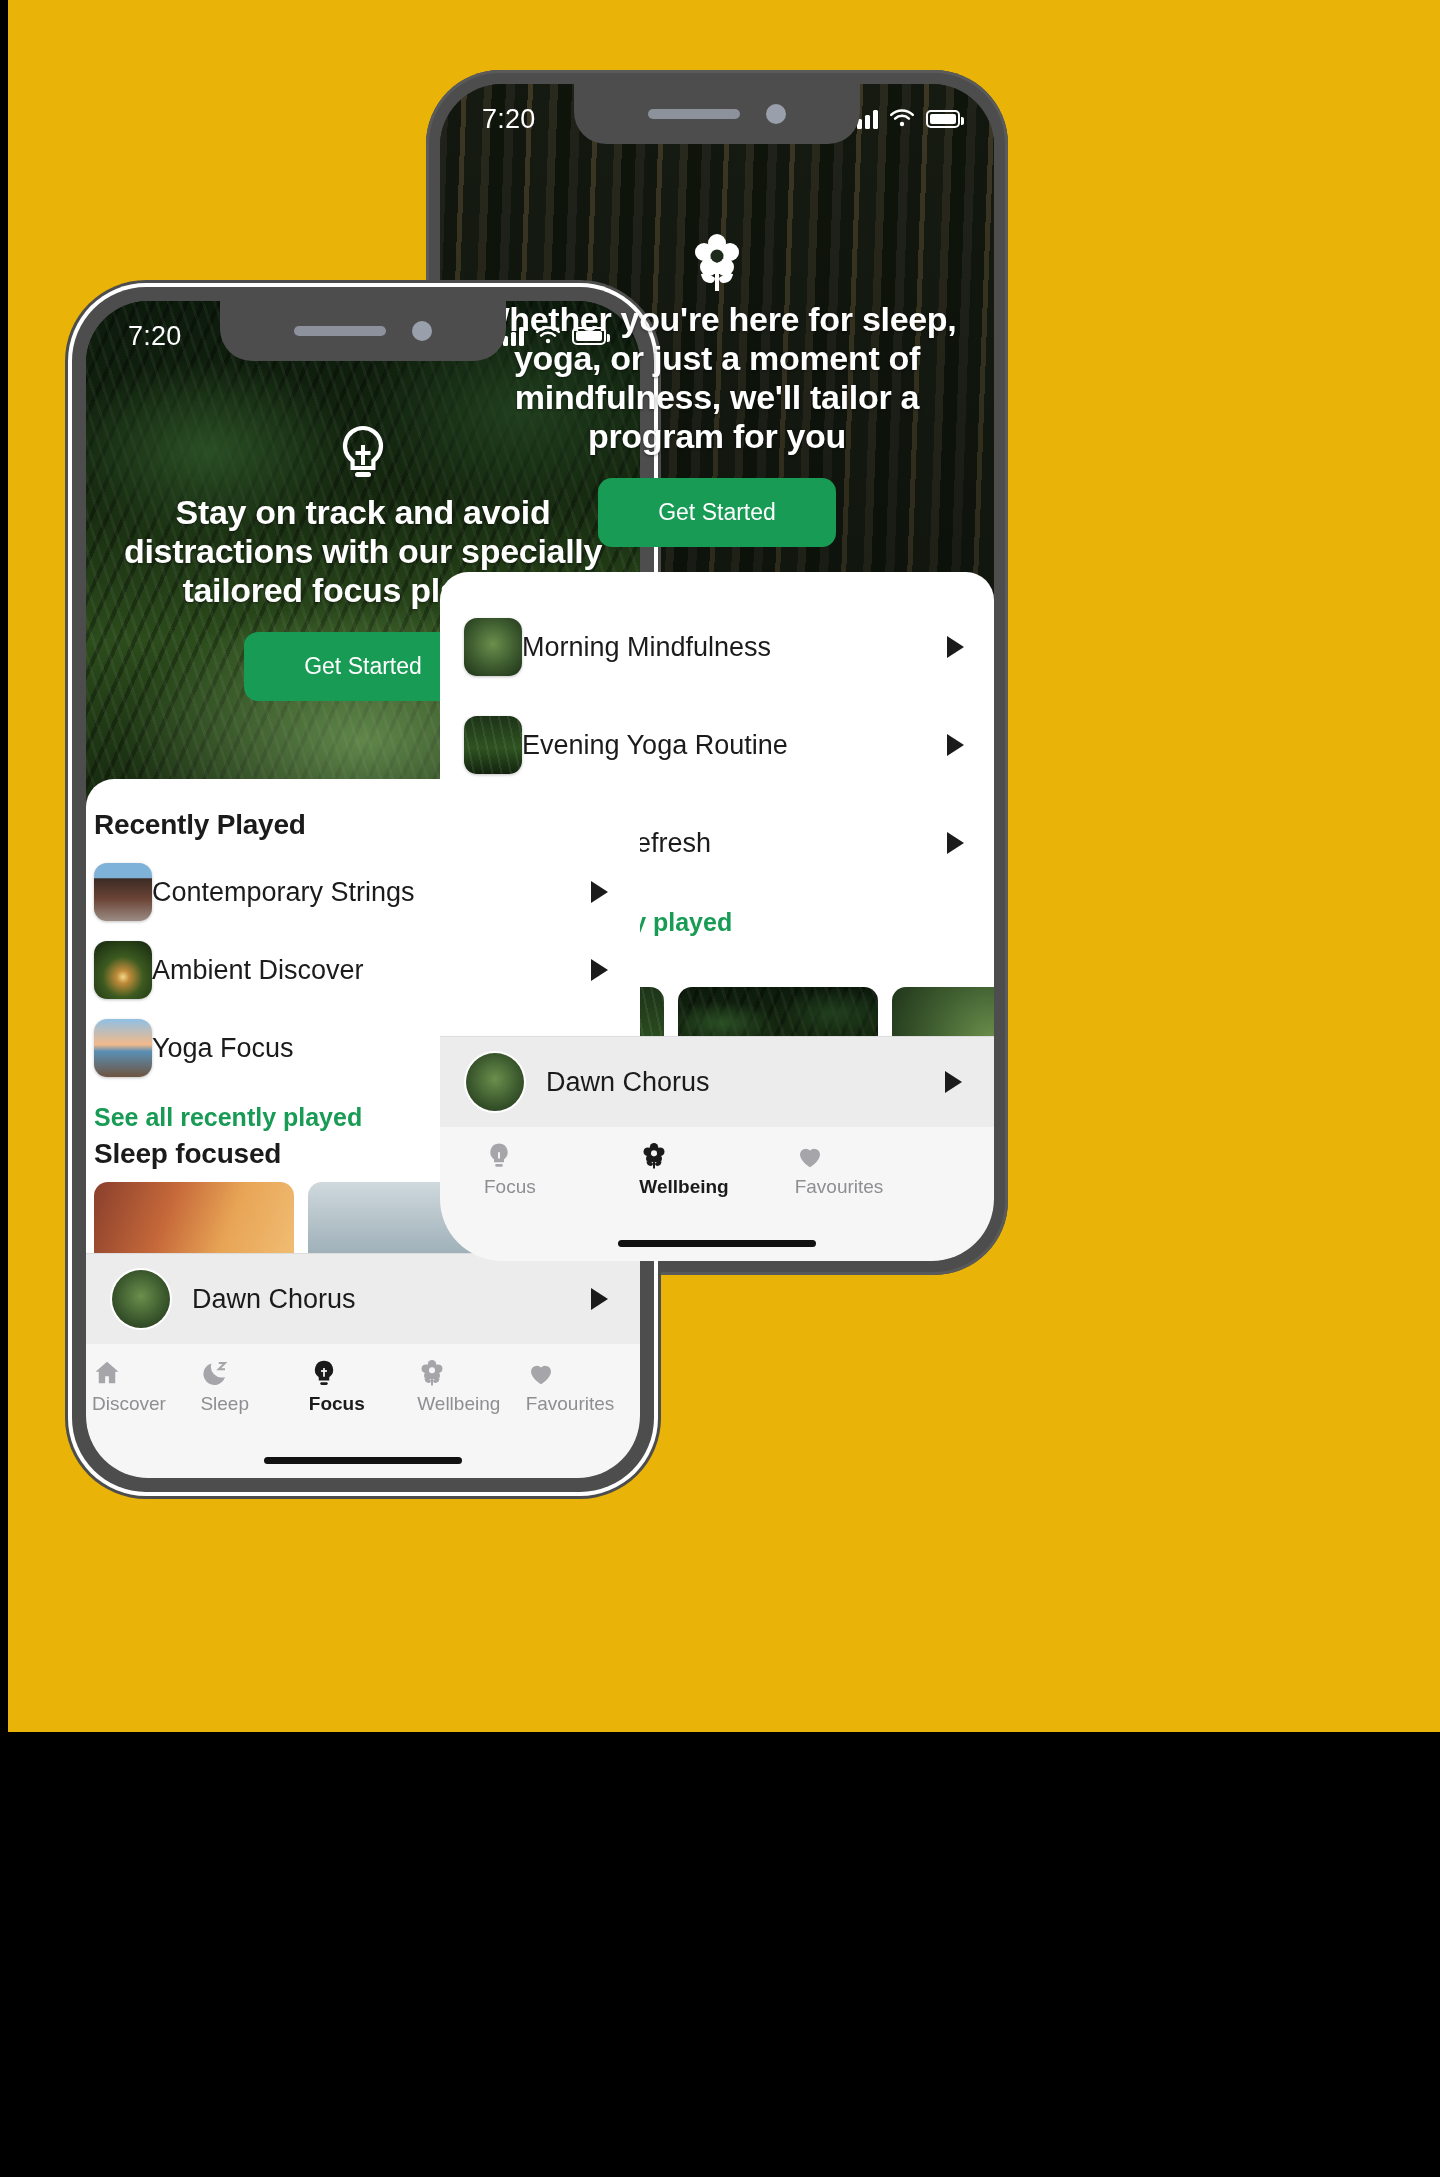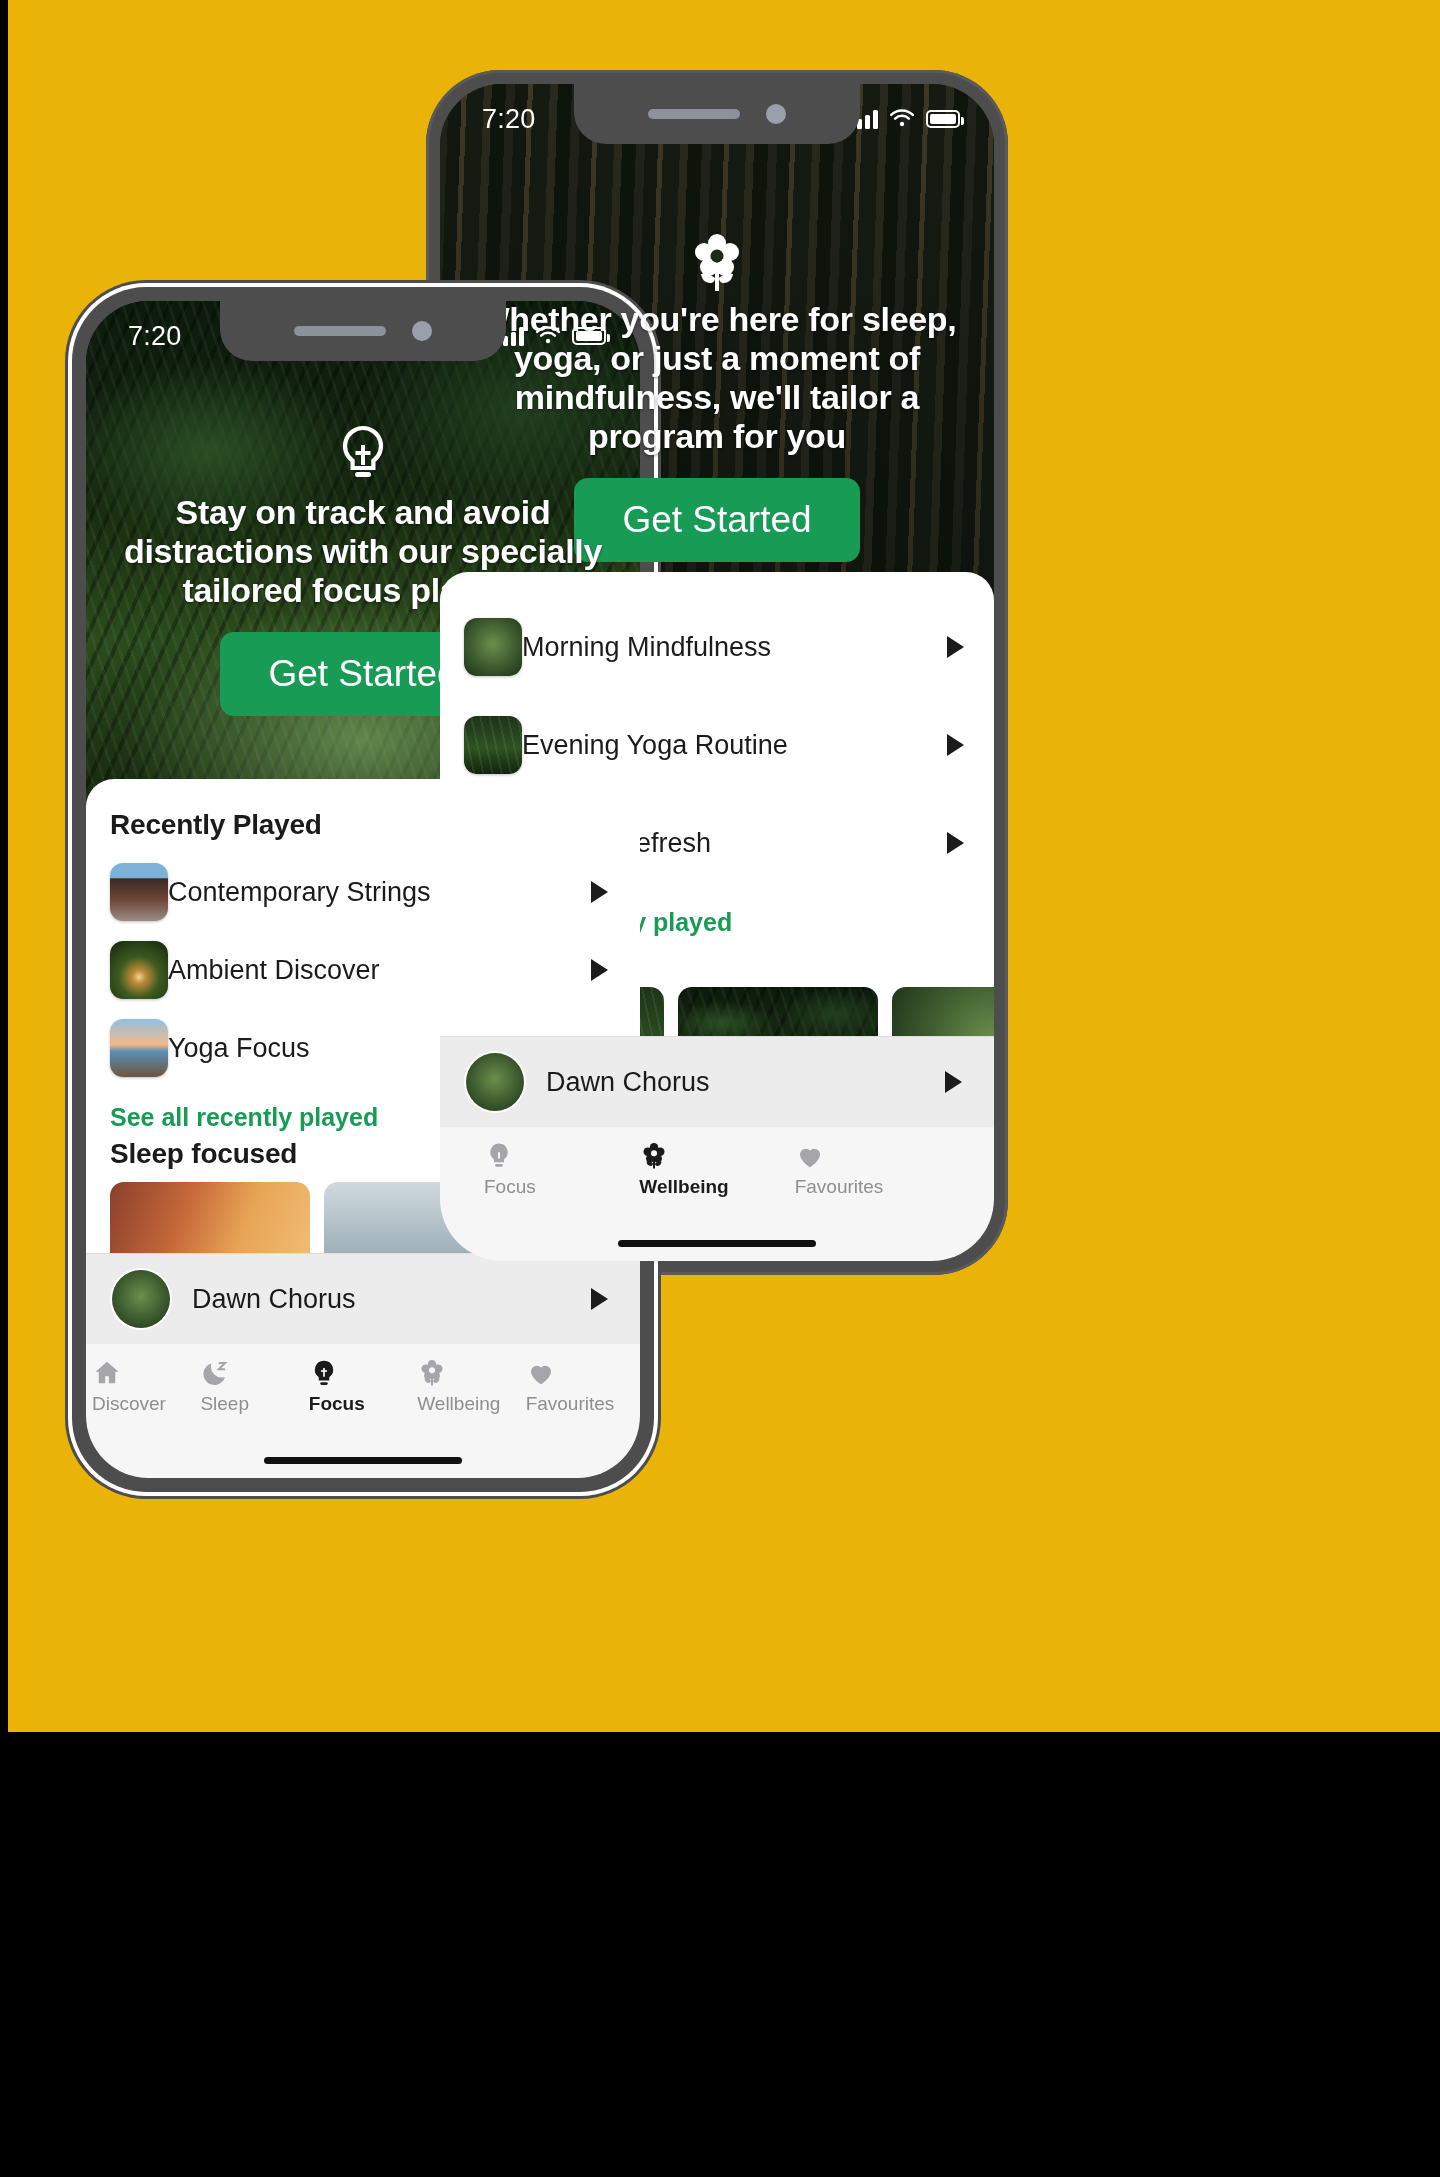--- a/index.html
+++ b/index.html
@@ -70,21 +70,21 @@
   .hero-content { position: relative; z-index: 5; padding: 0 28px; text-align: center; }
   .hero-icon { margin: 0 auto 6px; width: 64px; height: 64px; display:block; }
   .hero-title {
     color: #fff; font-weight: 700; font-size: 34px; line-height: 1.15;
     letter-spacing: -0.3px; text-align: center;
     text-shadow: 0 1px 3px rgba(0,0,0,.45);
   }
   .cta {
     display: block; margin: 22px auto 0;
     background: #189B55; color: #fff;
-    font-size: 37px; font-weight: 400;
+    font-size: 23px; font-weight: 400;
     border: none; border-radius: 14px;
     padding: 21px 48px; min-width: 238px;
     cursor: pointer; font-family: inherit;
   }
 
   
   .sheet {
     position: relative; background: #fff;
     border-top-left-radius: 28px; border-top-right-radius: 28px;
     margin-top: -22px; z-index: 10;
@@ -346,21 +346,21 @@
             <path d="M32 5a18 18 0 00-10.4 32.7V45h20.8v-7.3A18 18 0 0032 5z" fill="none" stroke="#fff" stroke-width="4.2"></path>
             <rect x="24" y="49" width="16" height="5" rx="2.5" fill="#fff"></rect>
             <path d="M32 22v20" stroke="#fff" stroke-width="4"></path>
             <path d="M24.5 30h15" stroke="#fff" stroke-width="4"></path>
           </svg>
           <div class="hero-title">Stay on track and avoid distractions with our specially tailored focus playlists</div>
           <button class="cta">Get Started</button>
         </div>
       </div>
 
-      <div class="sheet" style="height:520px; padding-left:24px; padding-right:26px;">
+      <div class="sheet" style="height:520px; padding-left:8px; padding-right:26px;">
         <h2>Recently Played</h2>
         <div class="row">
           <span class="thumb img-street"></span>
           <span class="label">Contemporary Strings</span>
           <span class="chev"></span>
         </div>
         <div class="row">
           <span class="thumb img-tree"></span>
           <span class="label">Ambient Discover</span>
           <span class="chev"></span>

